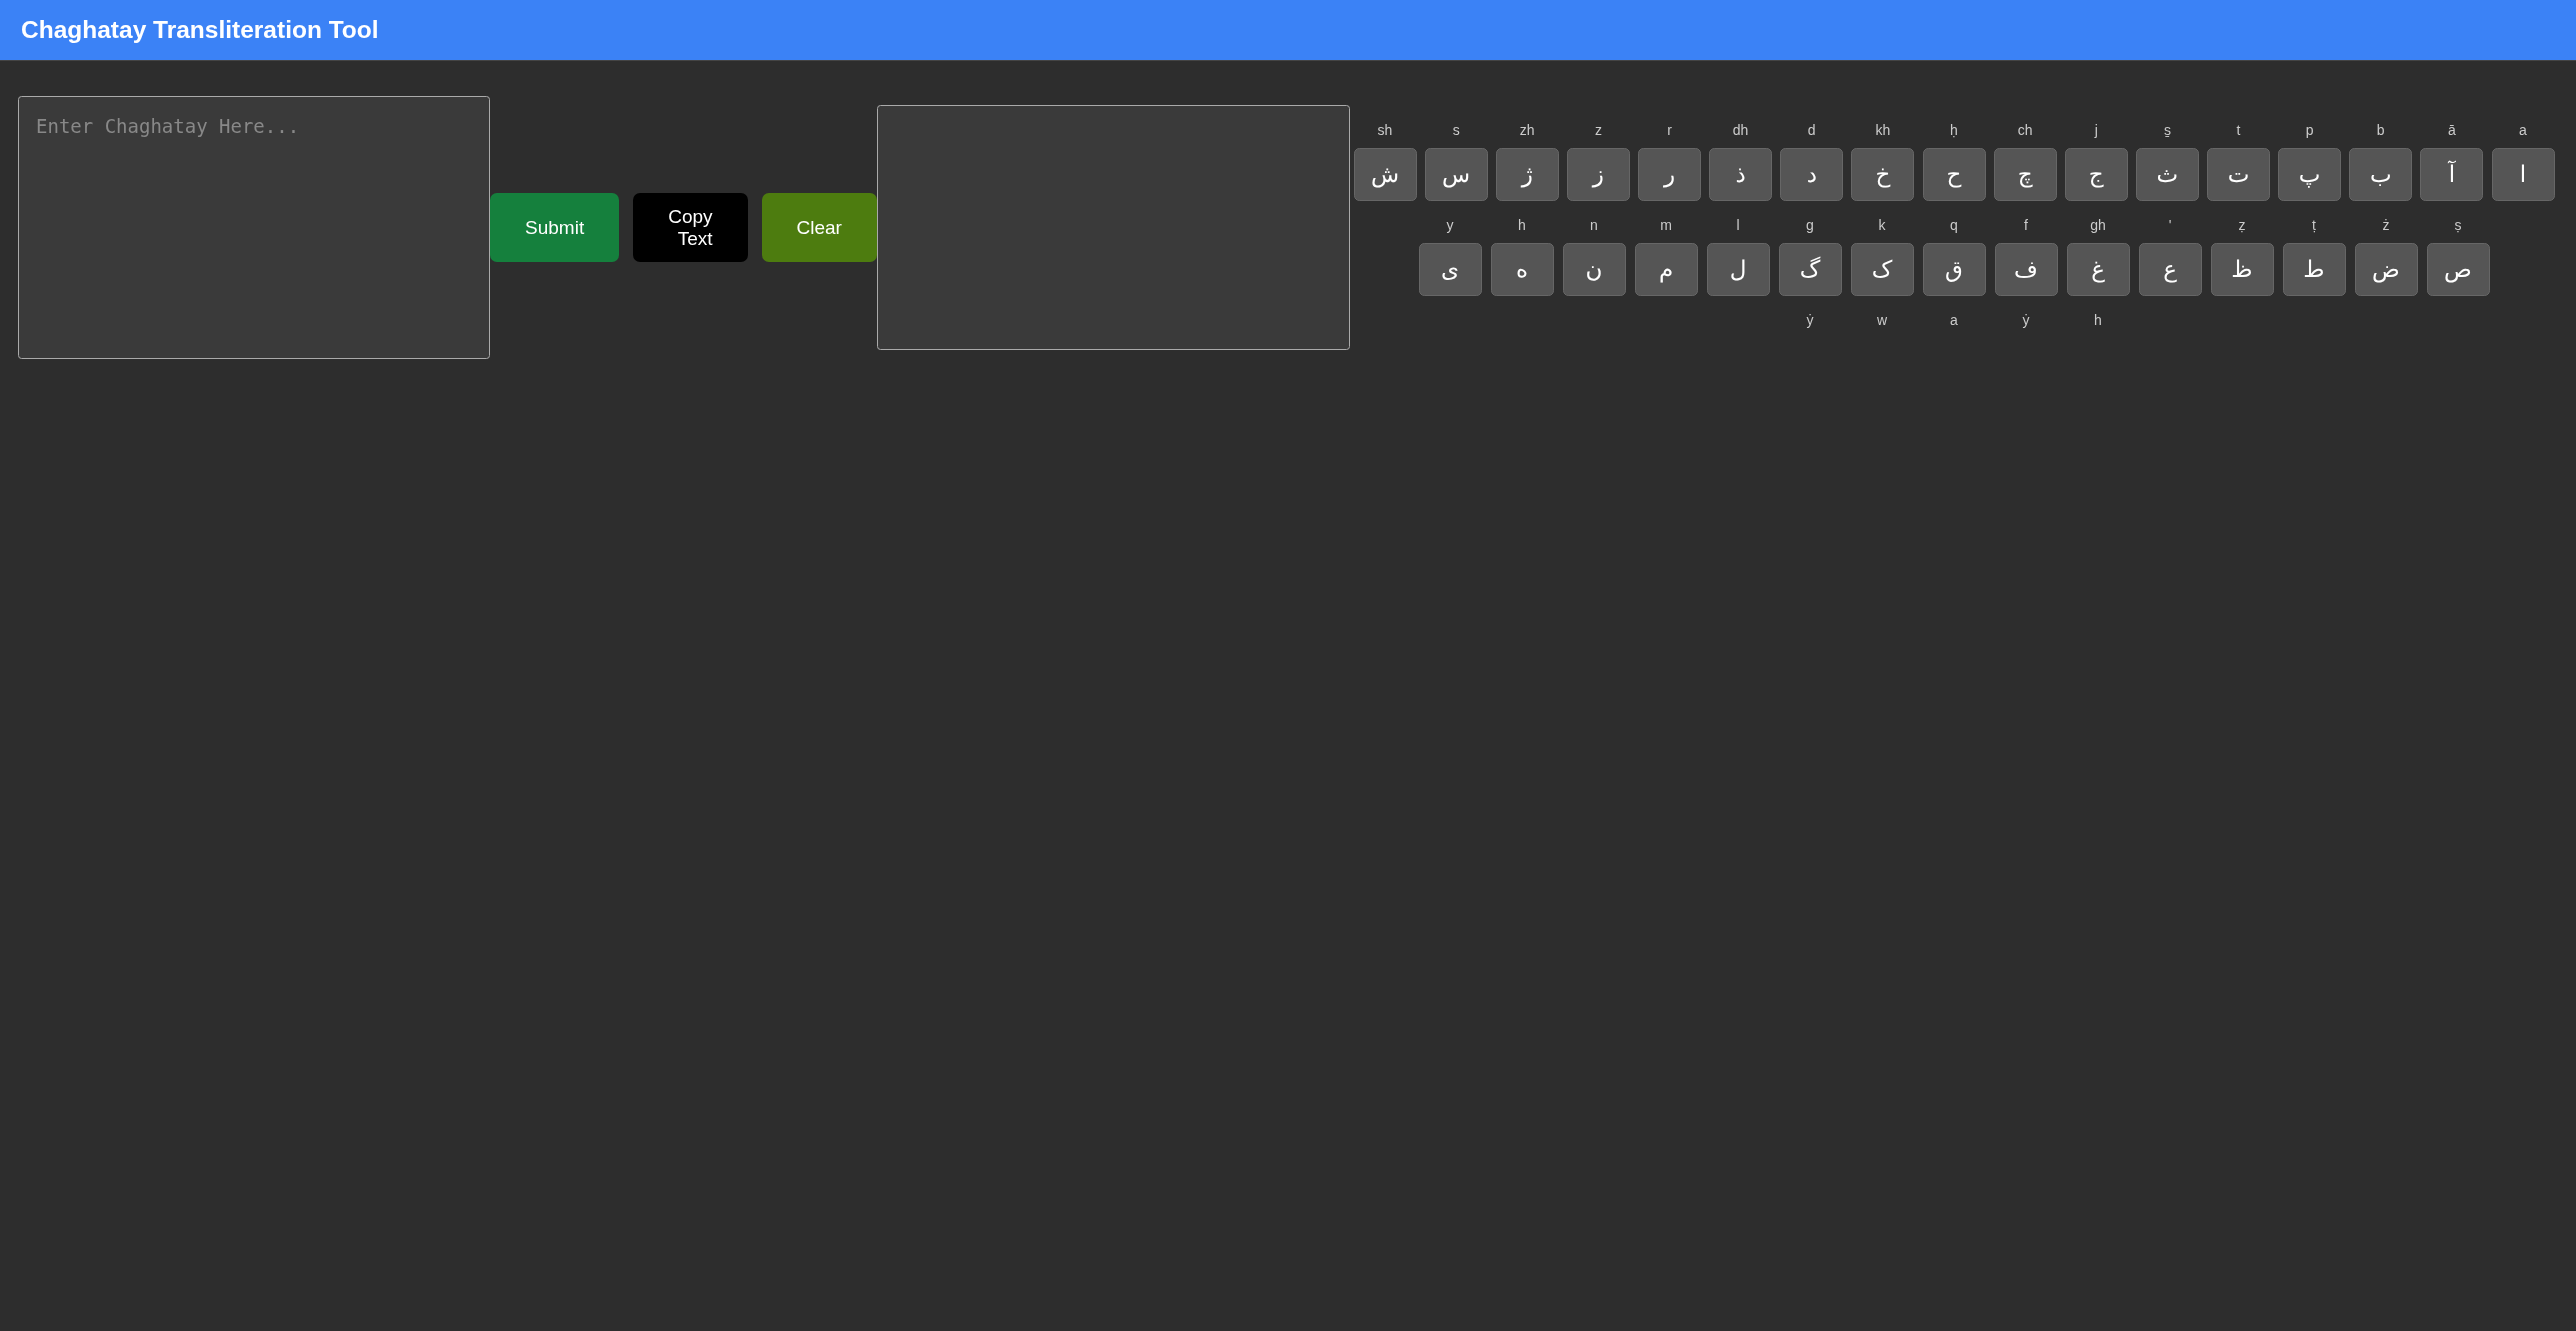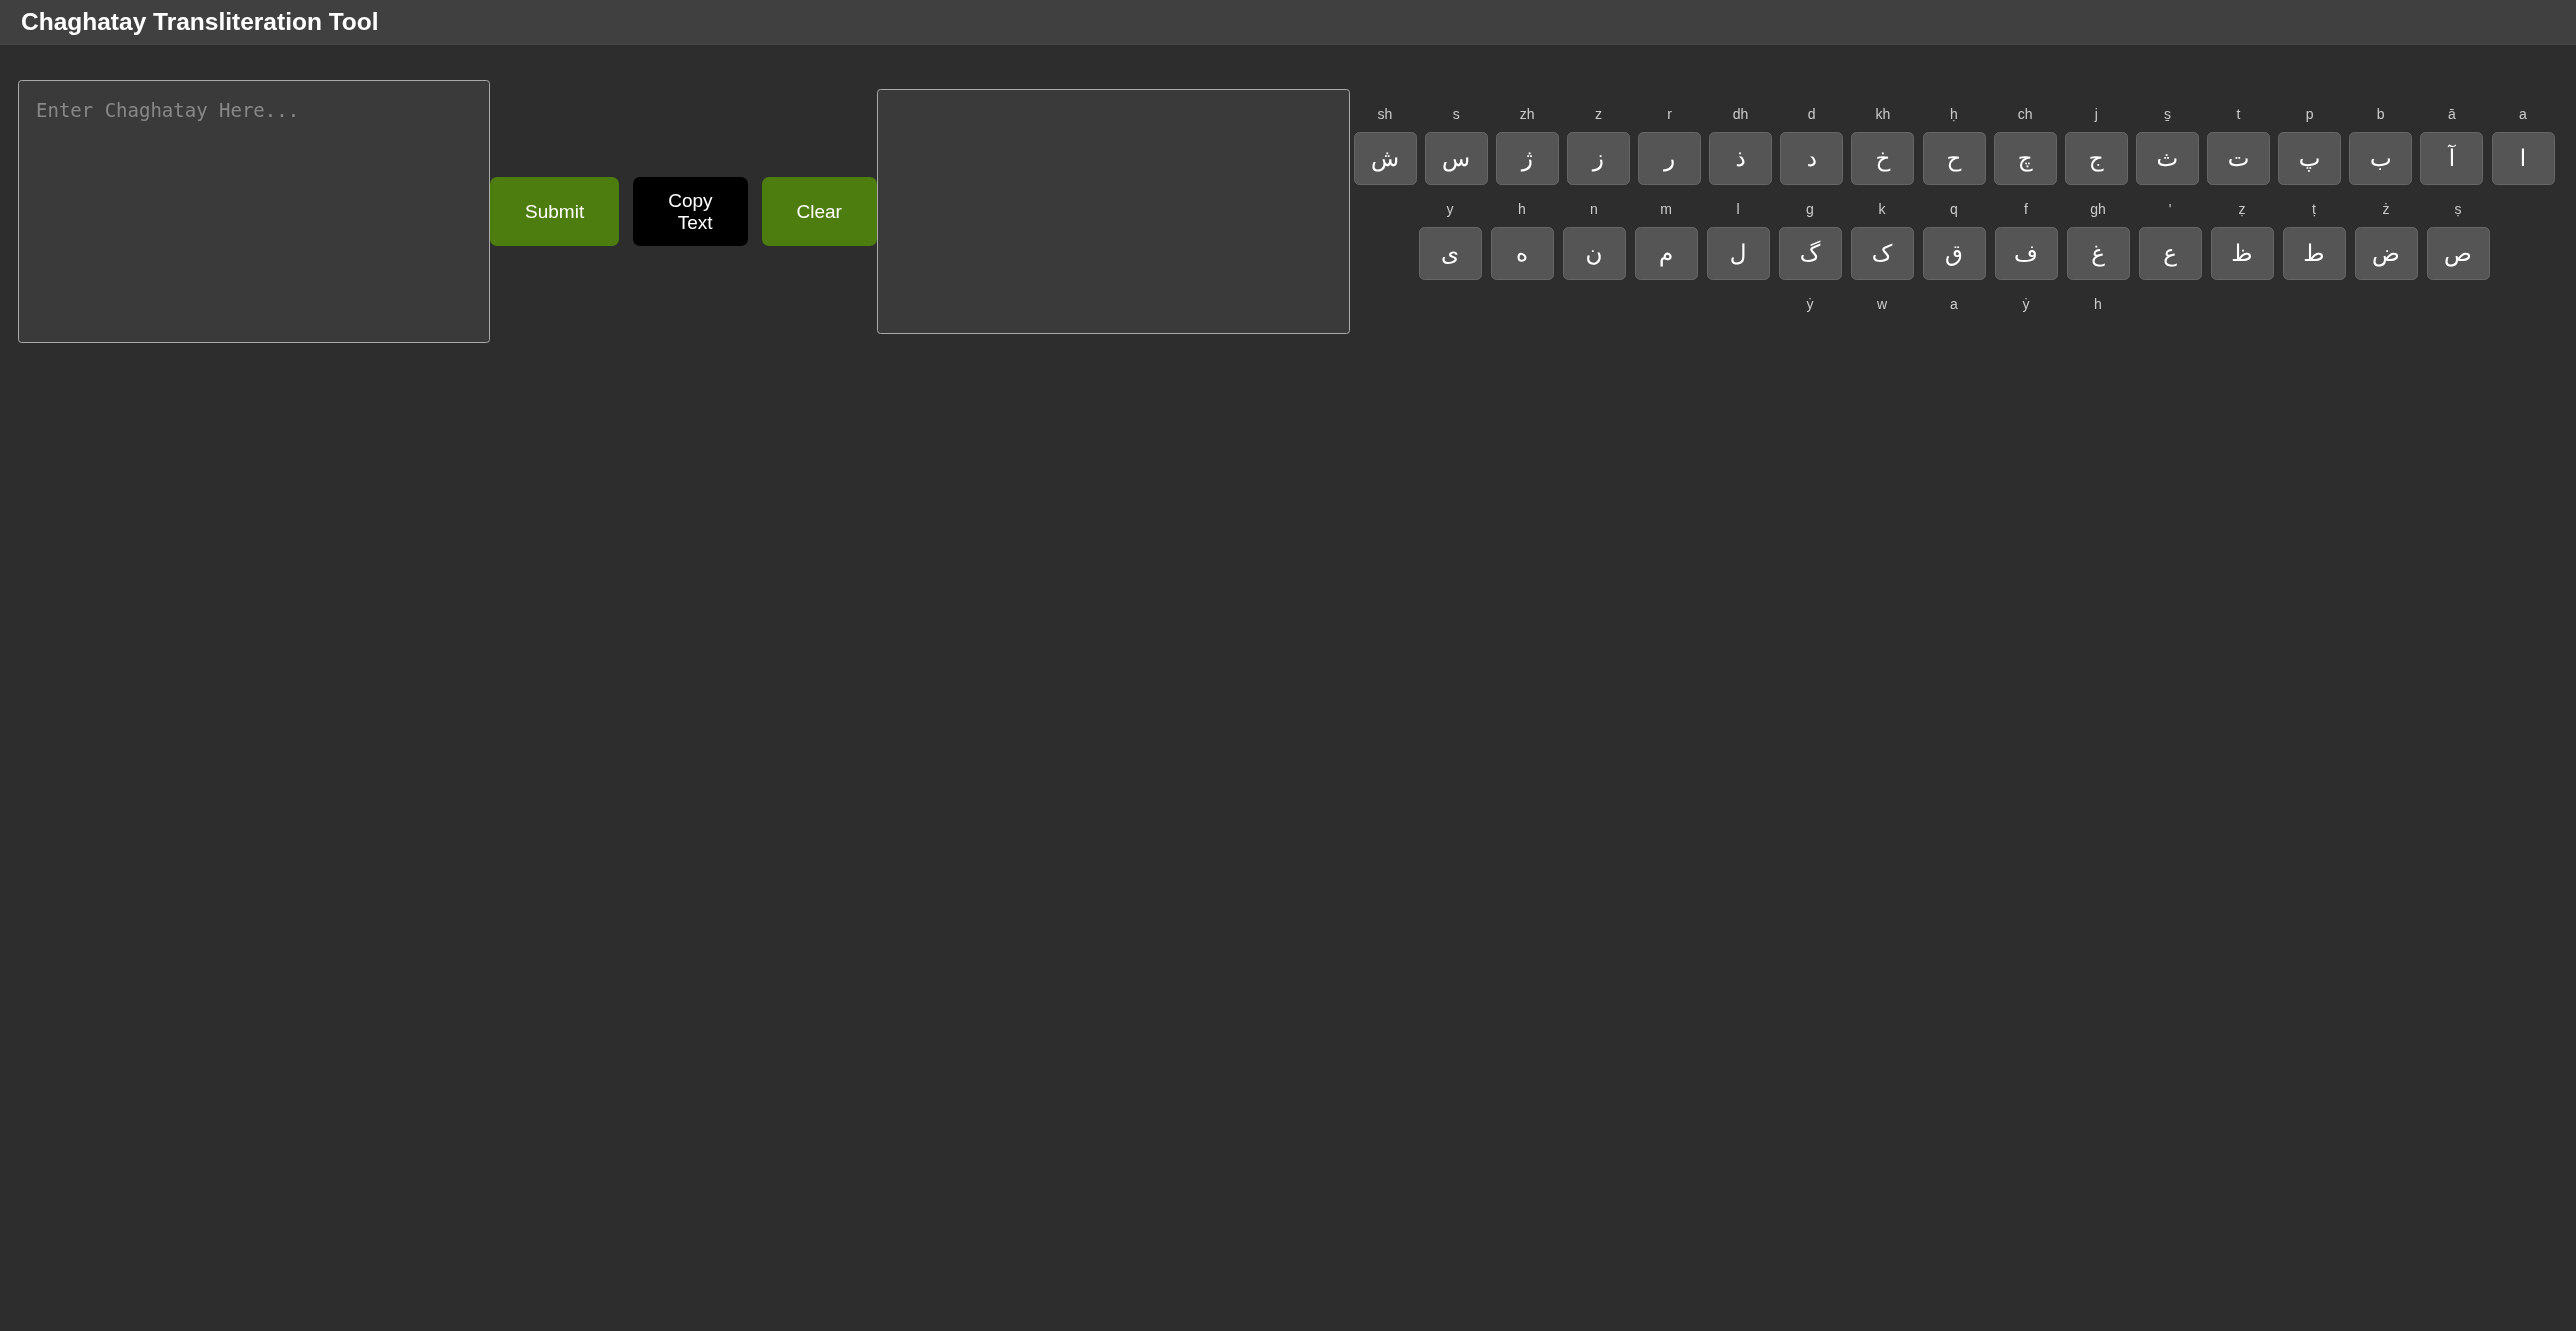--- a/index.html
+++ b/index.html
@@ -11,22 +11,22 @@
     body {
       background-color: #2d2d2d;
       color: #e0e0e0;
       font-family: Arial, sans-serif;
       min-height: 100vh;
       width: 2576px;
       min-height: 1332px;
     }
 
     .header {
-      background-color: #404040;
-      padding: 8px 21px;
+      background-color: #3b82f6;
+      padding: 16px 21px;
       border-bottom: 0.9px solid #444;
     }
 
     .header-title {
       color: #ffffff;
       font-size: 24.5px;
       font-weight: 600;
     }
 
     .main-content {
@@ -64,21 +64,21 @@
       padding: 12.3px 35px;
       border: none;
       border-radius: 7px;
       font-size: 19px;
       font-weight: 500;
       cursor: pointer;
       color: white;
     }
 
     .btn-submit {
-      background-color: #4d7c0f;
+      background-color: #15803d;
     }
 
     .btn-copy {
       background-color: #000000;
       text-align: right;
     }
 
     .btn-clear {
       background-color: #4d7c0f;
     }

